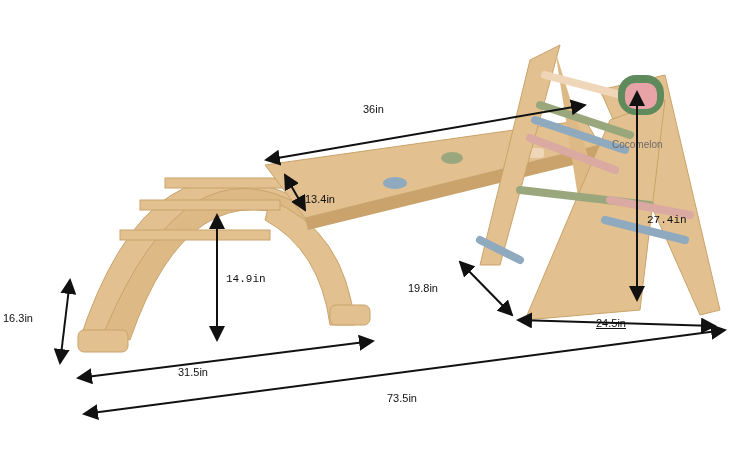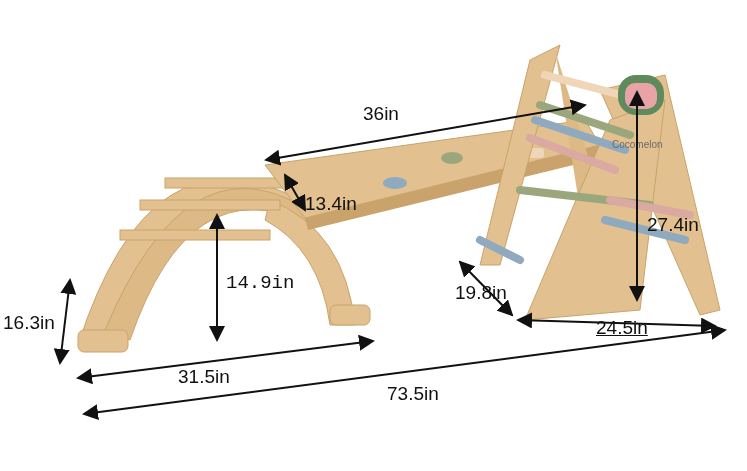--- a/index.html
+++ b/index.html
@@ -1,18 +1,18 @@
 <!DOCTYPE html>
 <html><head>
 <meta charset="utf-8">
 <style>
   html,body{margin:0;padding:0;background:#ffffff;}
   .stage{position:relative;width:747px;height:471px;overflow:hidden;background:#fff;font-family:"Liberation Sans",sans-serif;}
   .stage svg{position:absolute;left:0;top:0;}
-  .lbl{position:absolute;font-size:19px;color:#111;white-space:nowrap;line-height:1;text-align:center;}
+  .lbl{position:absolute;font-size:11px;color:#111;white-space:nowrap;line-height:1;text-align:center;}
 </style>
 </head>
 <body>
 
 <div class="stage">
   <svg width="747" height="471" viewBox="0 0 747 471">
     <defs>
       <marker id="ah" markerWidth="8" markerHeight="8" refX="7" refY="4" orient="auto-start-reverse">
         <path d="M0,0 L8,4 L0,8 z" fill="#111"></path>
       </marker>
@@ -67,20 +67,20 @@
       <line x1="518" y1="320" x2="715" y2="326" marker-start="url(#ah)" marker-end="url(#ah)"></line>
       <line x1="217" y1="215" x2="217" y2="340" marker-start="url(#ah)" marker-end="url(#ah)"></line>
       <line x1="70" y1="280" x2="60" y2="363" marker-start="url(#ah)" marker-end="url(#ah)"></line>
       <line x1="78" y1="378" x2="373" y2="341" marker-start="url(#ah)" marker-end="url(#ah)"></line>
       <line x1="84" y1="414" x2="725" y2="330" marker-start="url(#ah)" marker-end="url(#ah)"></line>
     </g>
   </svg>
 
   <span class="lbl" style="left:363px;top:104px;">36in</span>
   <span class="lbl" style="left:305px;top:194px;">13.4in</span>
-  <span class="lbl" style="left:647px;top:215px;">27.4in</span>
-  <span class="lbl" style="left:408px;top:283px;margin-left:47px;">19.8in</span>
+  <span class="lbl" style="left:647px;top:215px;font-family:Liberation Mono, monospace;">27.4in</span>
+  <span class="lbl" style="left:408px;top:283px;">19.8in</span>
   <span class="lbl" style="left:596px;top:318px;text-decoration:underline;">24.5in</span>
   <span class="lbl" style="left:226px;top:274px;font-family:Liberation Mono, monospace;">14.9in</span>
   <span class="lbl" style="left:3px;top:313px;">16.3in</span>
   <span class="lbl" style="left:178px;top:367px;">31.5in</span>
-  <span class="lbl" style="left:387px;top:384px;">73.5in</span>
+  <span class="lbl" style="left:387px;top:393px;">73.5in</span>
 </div>
 
 </body></html>

